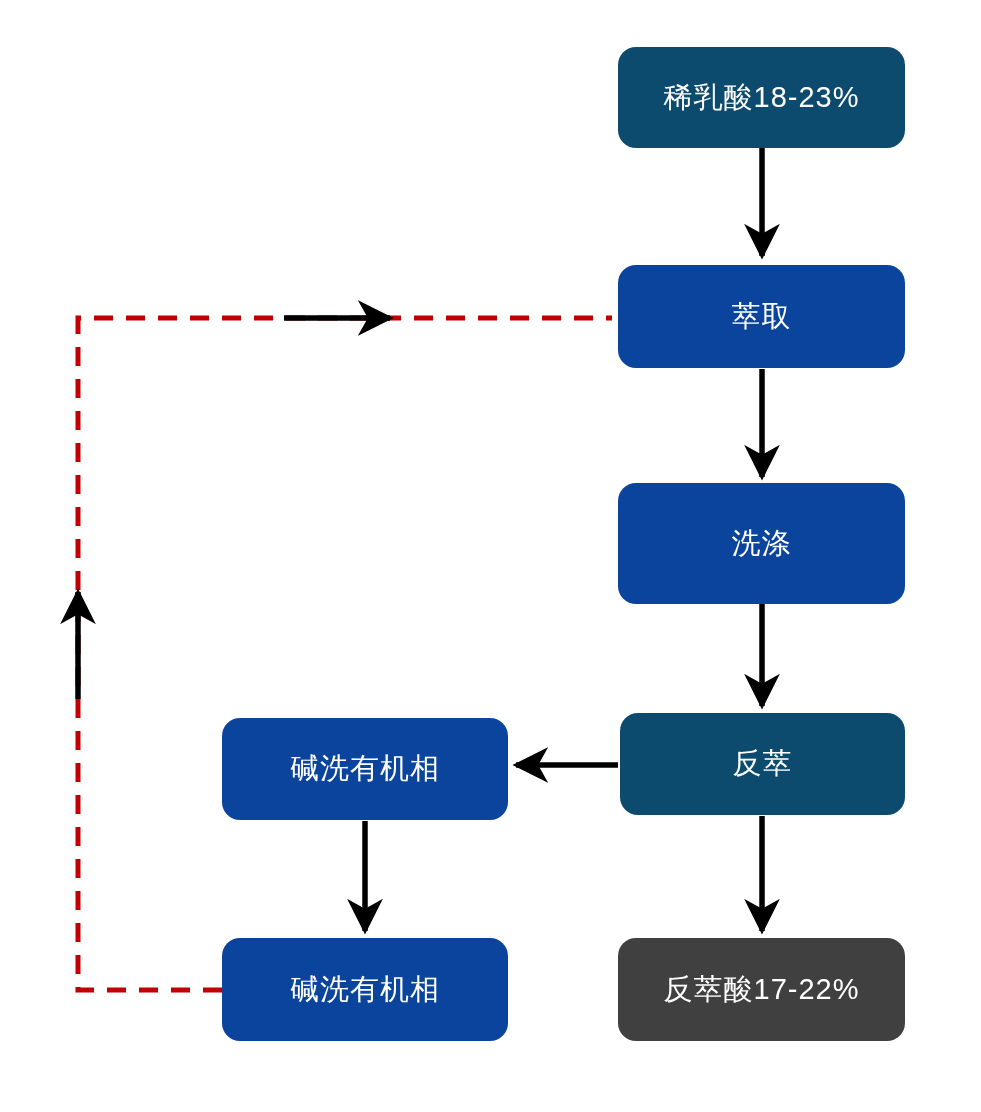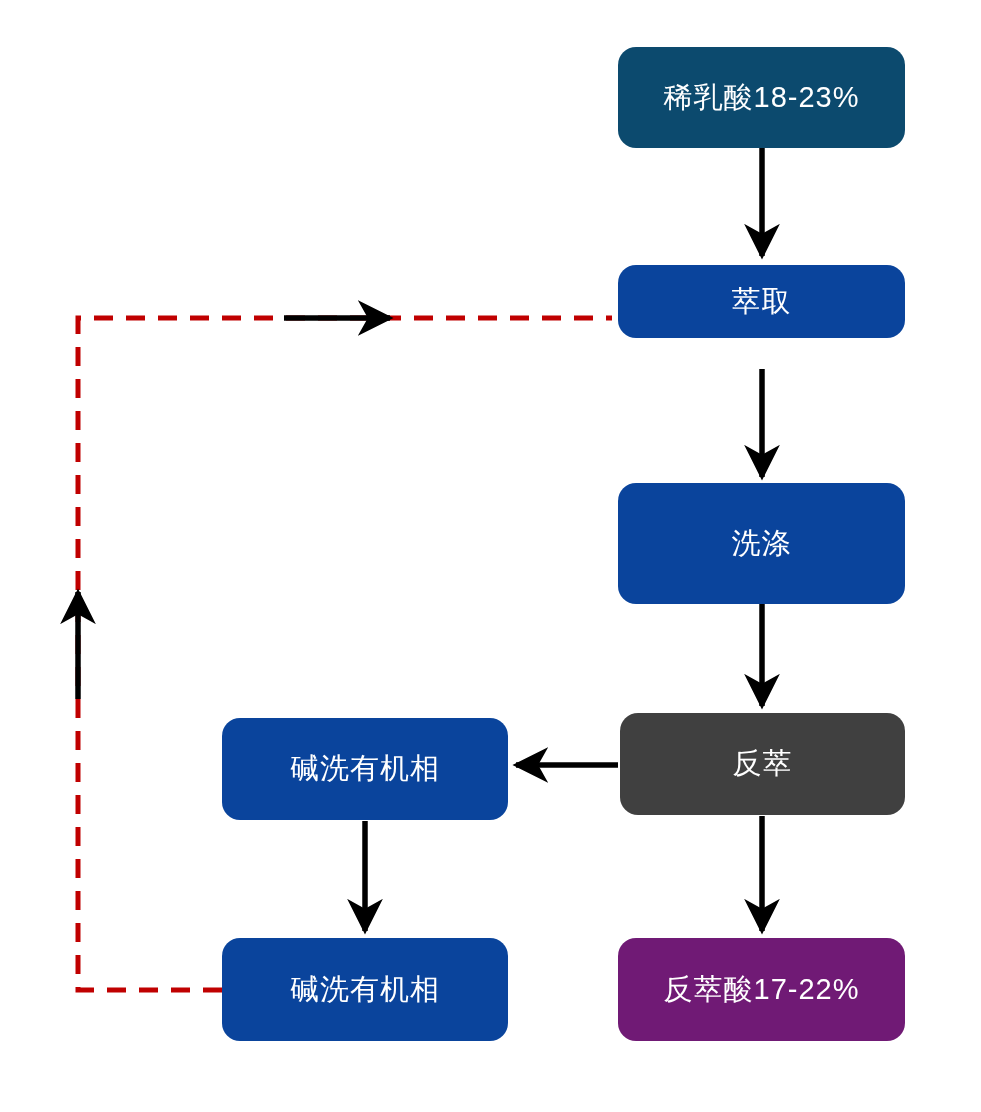--- a/index.html
+++ b/index.html
@@ -58,31 +58,31 @@
         <line x1="762" y1="816" x2="762" y2="931" stroke="#000000" stroke-width="5.5" marker-end="url(#arrowhead)"></line>
         <line x1="365" y1="821" x2="365" y2="931" stroke="#000000" stroke-width="5.5" marker-end="url(#arrowhead)"></line>
         <line x1="78" y1="699" x2="78" y2="592" stroke="#000000" stroke-width="5.5" marker-end="url(#arrowhead)"></line>
         <line x1="284" y1="318" x2="390" y2="318" stroke="#000000" stroke-width="5.5" marker-end="url(#arrowhead)"></line>
       </g>
   </svg>
 
 <div class="node" style="left: 618px; top: 47px; width: 287px; height: 101px; background: #0c4a6e; color: rgb(255, 255, 255);">
       <span class="node-label">稀乳酸18-23%</span>
     </div>
-    <div class="node" style="left: 618px; top: 265px; width: 287px; height: 73px; background: rgb(10, 68, 156); color: rgb(255, 255, 255);">
+    <div class="node" style="left: 618px; top: 265px; width: 287px; height: 103px; background: rgb(10, 68, 156); color: rgb(255, 255, 255);">
       <span class="node-label">萃取</span>
     </div>
     <div class="node" style="left: 618px; top: 483px; width: 287px; height: 121px; background: rgb(10, 68, 156); color: rgb(255, 255, 255);">
       <span class="node-label">洗涤</span>
     </div>
-    <div class="node" style="left: 620px; top: 713px; width: 285px; height: 102px; background: #404040; color: rgb(255, 255, 255);">
+    <div class="node" style="left: 620px; top: 713px; width: 285px; height: 102px; background: #0c4a6e; color: rgb(255, 255, 255);">
       <span class="node-label">反萃</span>
     </div>
     <div class="node" style="left: 222px; top: 718px; width: 286px; height: 102px; background: rgb(10, 68, 156); color: rgb(255, 255, 255); align-items: center;">
       <span class="node-label">碱洗有机相</span>
     </div>
     <div class="node" style="left: 222px; top: 938px; width: 286px; height: 103px; background: rgb(10, 68, 156); color: rgb(255, 255, 255);">
       <span class="node-label">碱洗有机相</span>
     </div>
-    <div class="node" style="left: 618px; top: 938px; width: 287px; height: 103px; background: #701a75; color: rgb(255, 255, 255);">
+    <div class="node" style="left: 618px; top: 938px; width: 287px; height: 103px; background: #404040; color: rgb(255, 255, 255);">
       <span class="node-label">反萃酸17-22%</span>
     </div>
   </div>
 
 </body></html>

